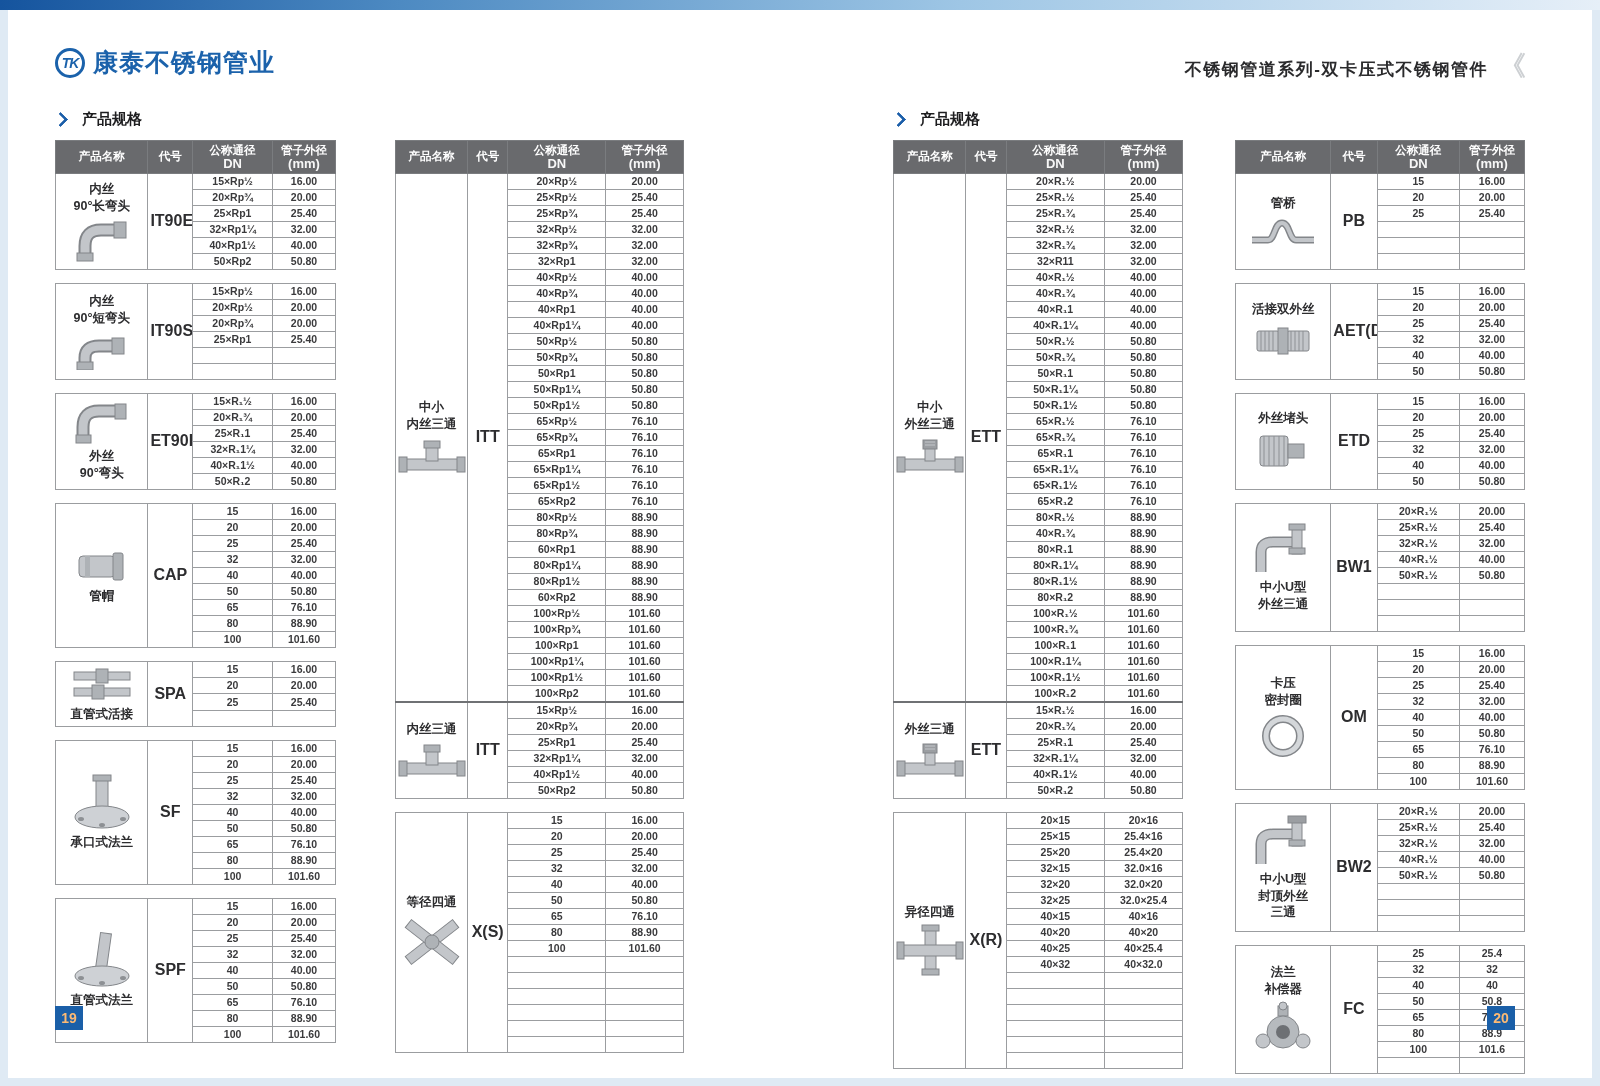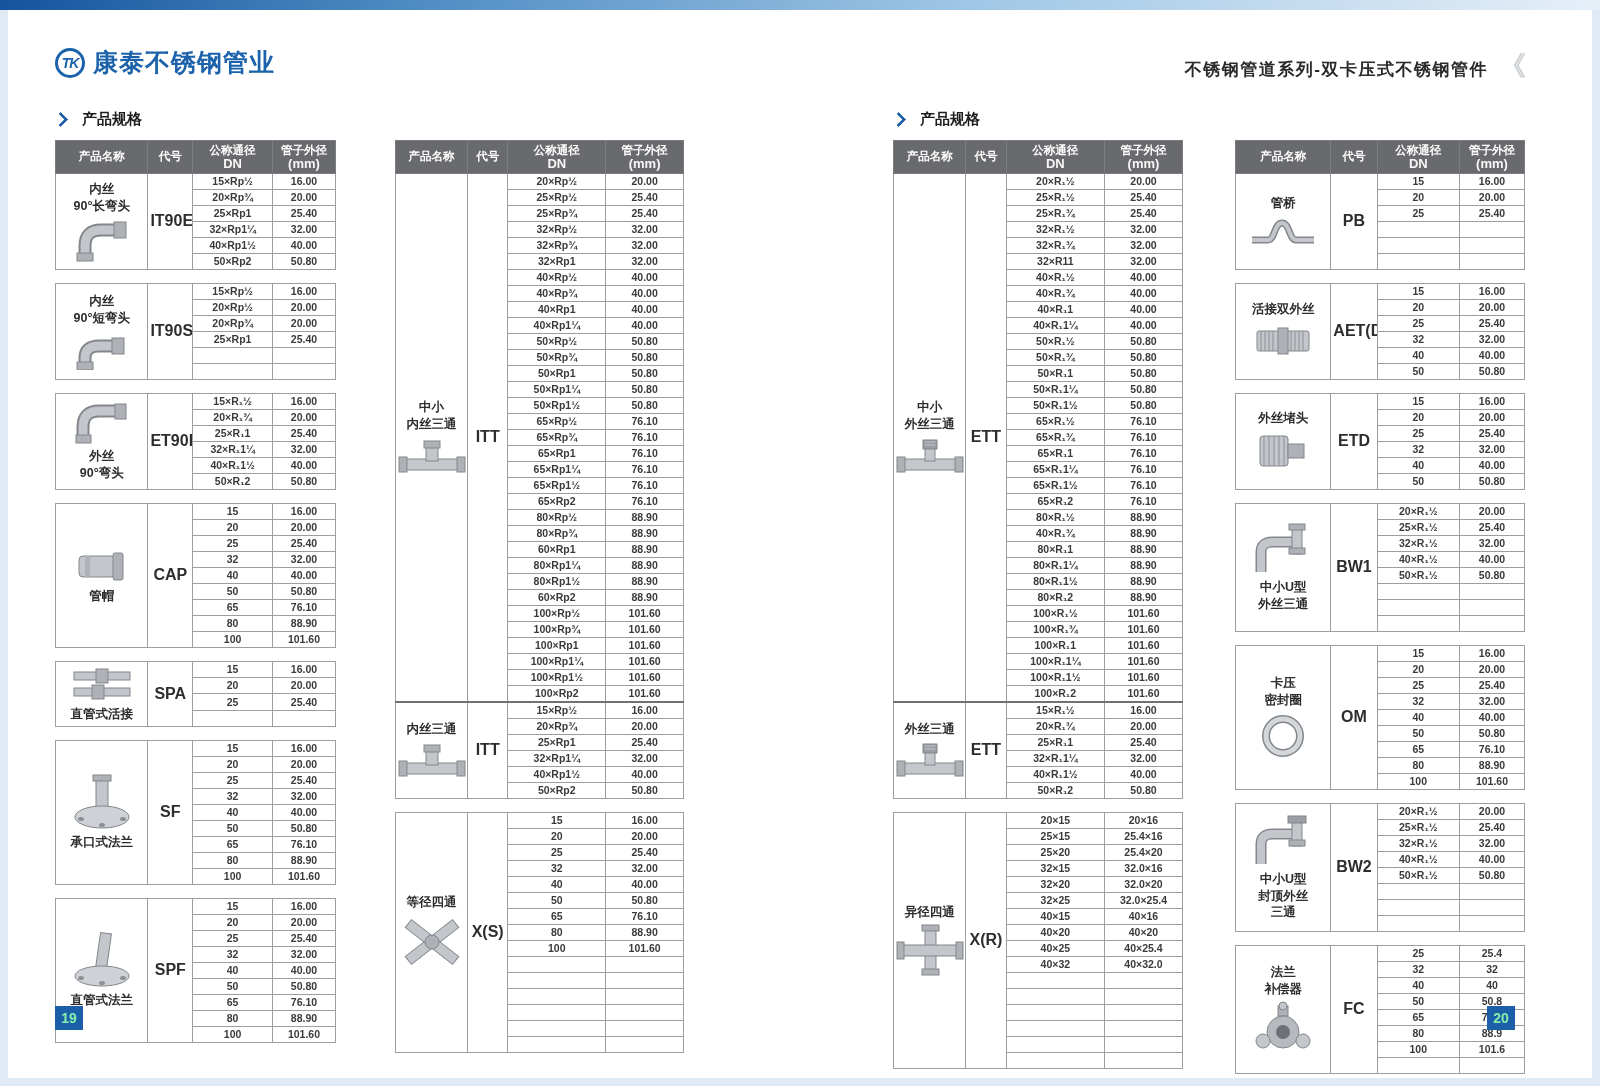--- a/index.html
+++ b/index.html
@@ -50,21 +50,21 @@
   .col-2 .c-dn,.col-3 .c-dn{width:34%}
   .col-2 .c-od,.col-3 .c-od{width:27%}
   td.pname,td.pcode{vertical-align:middle;white-space:normal}
   .pwrap{display:flex;flex-direction:column;align-items:center;justify-content:center;gap:3px;padding:3px 0}
   .plines div{font-size:12.5px;font-weight:700;line-height:1.35;color:#2d2d2f}
   td.pcode{font-size:16px;font-weight:700;color:#2d2d2f}
   .picon svg{display:block}
   tr.gsep td{border-top:2px solid #6f7174}
 
   
-  .pagebox{position:absolute;top:996px;width:28px;height:24px;background:#1a5fa8;color:#86efac;
+  .pagebox{position:absolute;top:996px;width:28px;height:24px;background:#1a5fa8;color:#fdba74;
            font-size:14px;font-weight:700;display:flex;align-items:center;justify-content:center}
   .pb-left{left:47px}
   .pb-right{left:1479px}
 </style>
 </head>
 <body>
 
 <div class="canvas">
   <div class="topbar"></div>
   <div class="sheet">

